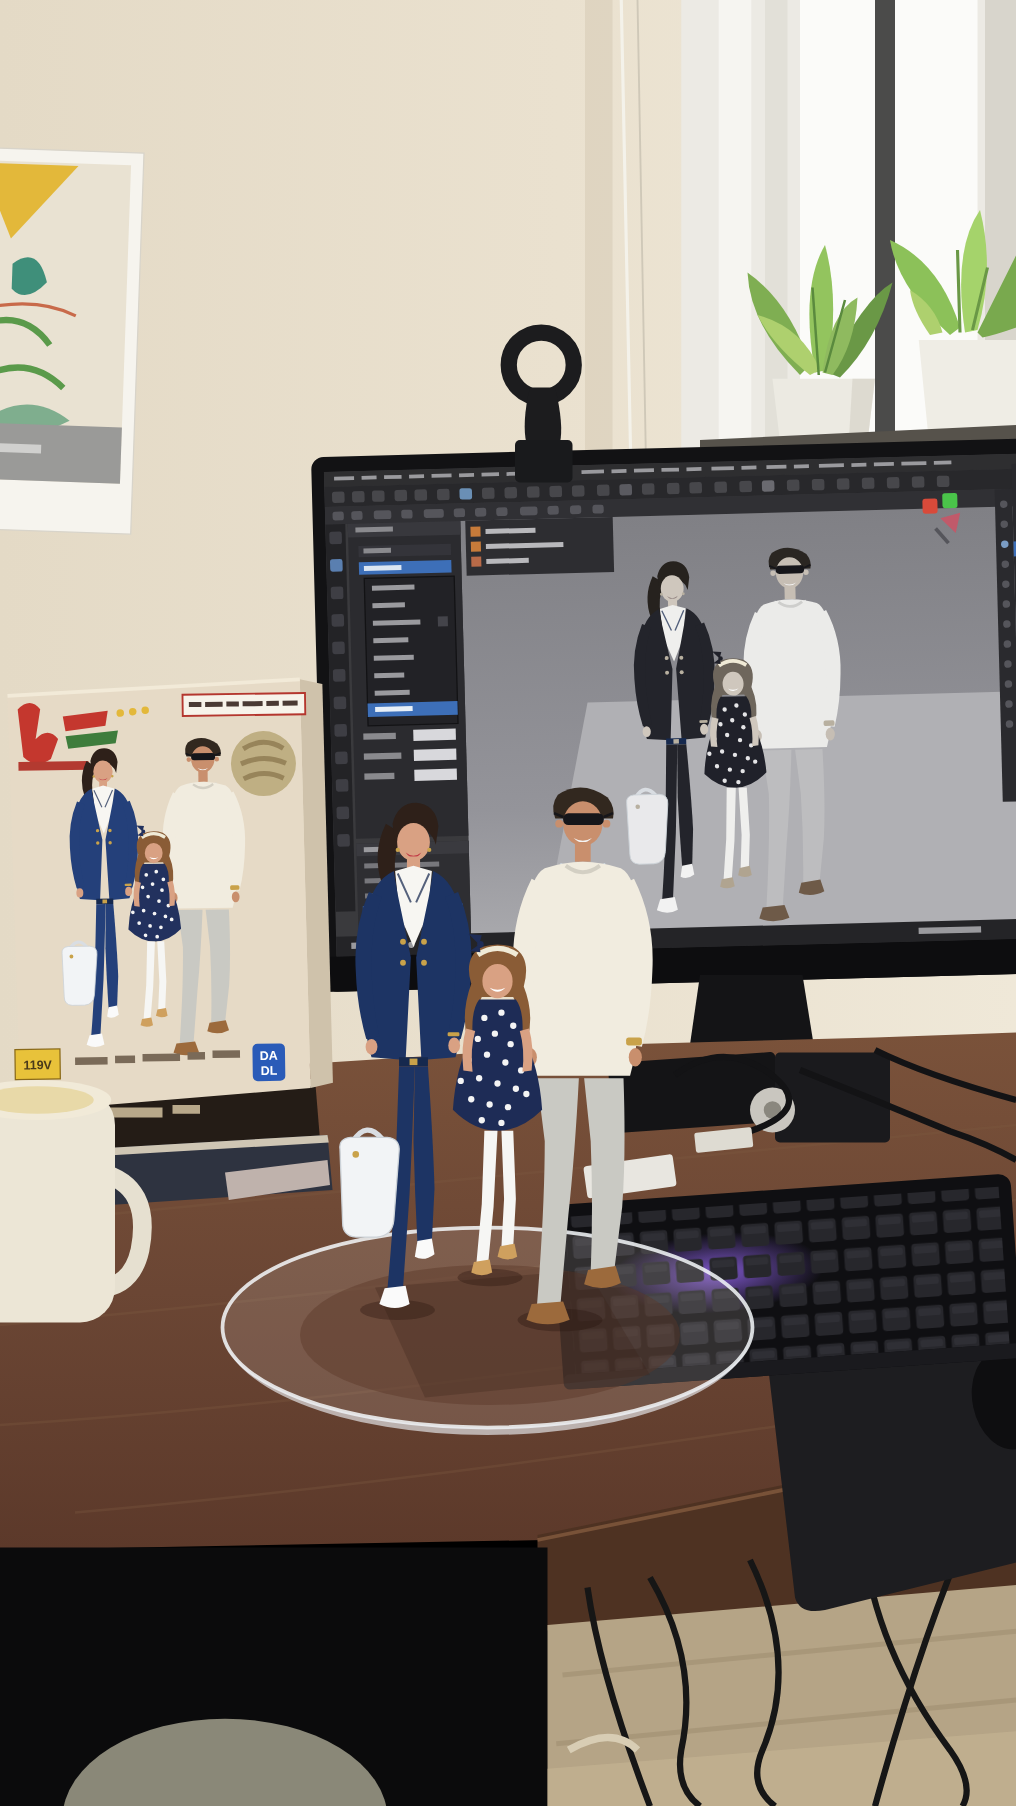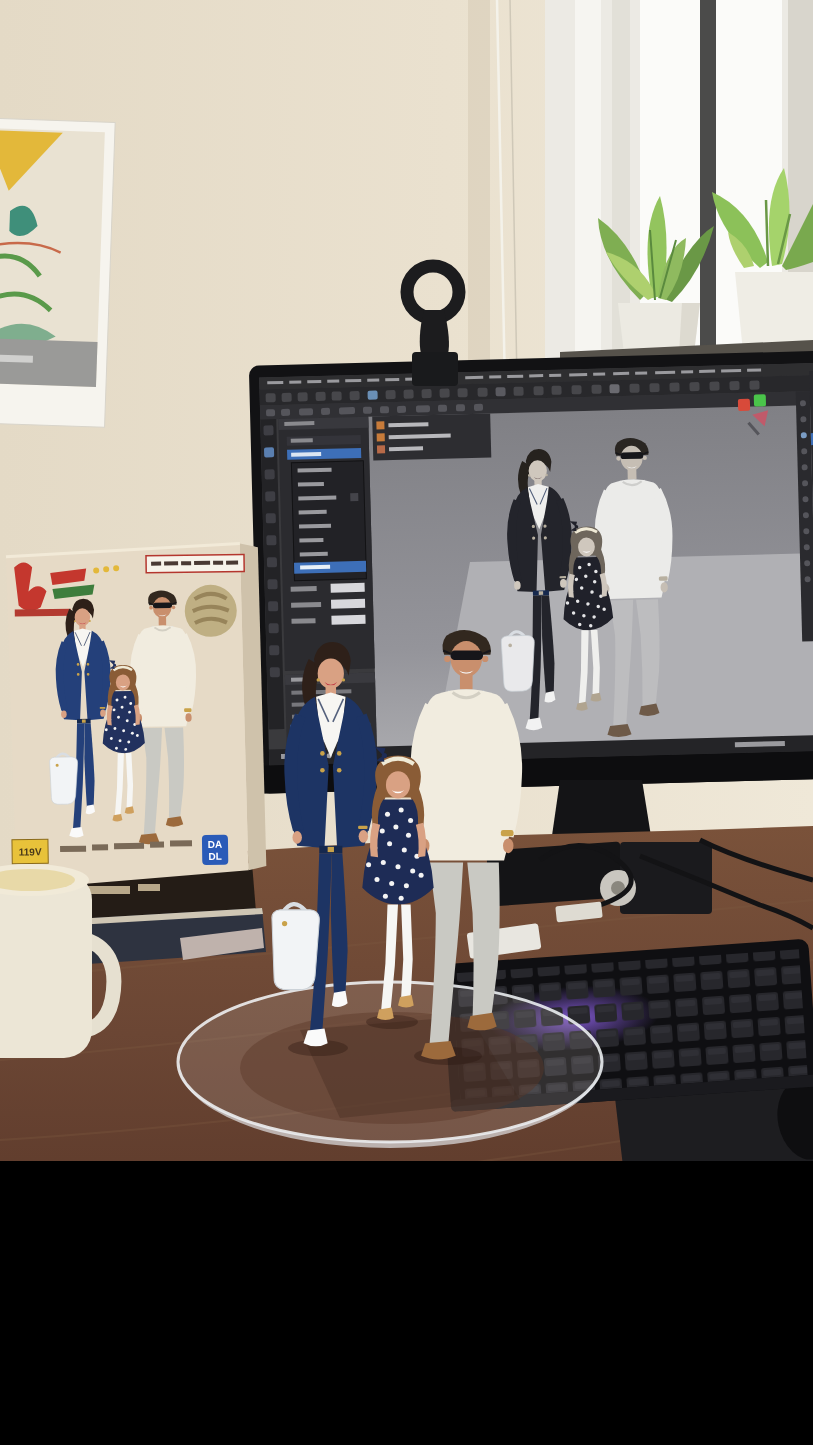--- a/index.html
+++ b/index.html
@@ -1,16 +1,16 @@
 <!DOCTYPE html>
 <html><head>
 <meta charset="utf-8">
 <style>
   html,body{margin:0;padding:0;background:#000;}
-  #stage{width:813px;height:1161px;position:relative;overflow:hidden;font-family:"Liberation Sans",sans-serif;}
+  #stage{width:813px;height:1445px;position:relative;overflow:hidden;font-family:"Liberation Sans",sans-serif;}
   svg{display:block;}
   text{font-family:"Liberation Sans",sans-serif;}
   
   .f-skin{fill:var(--skin,#d9a183)} .f-skin2{fill:var(--skin2,#c98f6d)}
   .f-whair{fill:var(--whair,#2e2019)} .f-mhair{fill:var(--mhair,#32281f)} .f-ghair{fill:var(--ghair,#8a5c36)}
   .f-suit{fill:var(--suit,#1d3464)} .f-shirt{fill:var(--shirt,#f7f6f2)} .f-lips{fill:var(--lips,#c23643)}
   .f-sweater{fill:var(--sweater,#f1ecdf)} .f-collar{fill:var(--collar,#cddcea)} .f-pants{fill:var(--pants,#c9c9c3)}
   .f-dress{fill:var(--dress,#1e2c56)} .f-dot{fill:var(--dot,#f4f4f4)} .f-tights{fill:var(--tights,#f6f6f4)}
   .f-bag{fill:var(--bag,#f2f4f6)} .f-wshoe{fill:var(--wshoe,#fafafa)} .f-mshoe{fill:var(--mshoe,#9c6a3c)}
   .f-gshoe{fill:var(--gshoe,#cfa05e)} .f-gold{fill:var(--gold,#c9a24a)} .f-glass{fill:#16161a}

